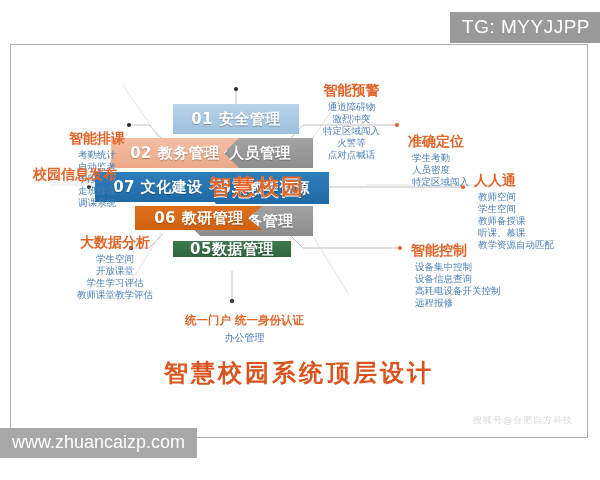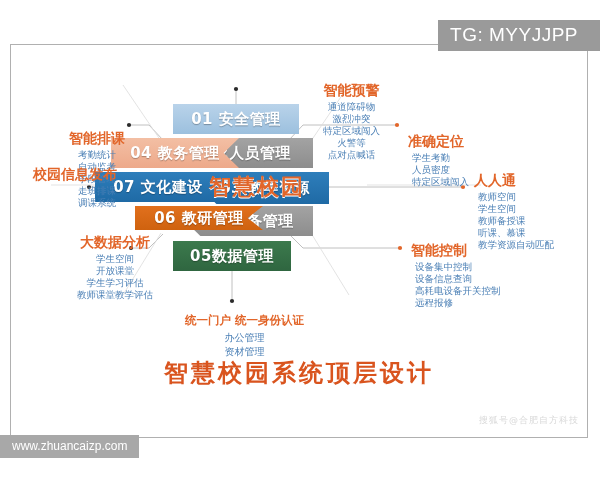--- a/index.html
+++ b/index.html
@@ -6,29 +6,28 @@
   body{
     width:600px;height:480px;position:relative;overflow:hidden;
     background:#ffffff;
     font-family:"DejaVu Sans","Liberation Sans",sans-serif;
   }
   
   #tg-badge{
     position:absolute;right:0;top:12px;
     background:#9a9a9a;color:#ffffff;
     font-size:19px;letter-spacing:.5px;
-    padding:4px 22px 5px 12px;
+    padding:4px 10px 5px 12px;
     font-family:"Liberation Sans",sans-serif;
     z-index:40;
-    margin-top:8px;
   }
   #url-badge{
     position:absolute;left:0;bottom:22px;
     background:#a8a8a8;color:#ffffff;
-    font-size:12px;padding:4px 12px 5px 12px;
+    font-size:18px;padding:4px 12px 5px 12px;
     font-family:"Liberation Sans",sans-serif;
     z-index:40;
   }
   
   #frame{
     position:absolute;left:10px;top:44px;width:578px;height:394px;
     border:1px solid #b0b0b0;background:#fff;box-sizing:border-box;
     overflow:hidden;
   }
   #stage{position:absolute;inset:0;}
@@ -55,21 +54,21 @@
   .blk span{position:relative;z-index:2;}
 
   #b01{left:162px;top:59px;width:126px;height:30px;font-size:15px;}
   #b01 .face{background:linear-gradient(180deg,#b9d3ea 0%,#9cc0de 100%);}
   #b02{left:174px;top:93px;width:128px;height:30px;font-size:15px;}
   #b02 .face{background:linear-gradient(180deg,#a3a3a3 0%,#8d8d8d 100%);}
   #b03{left:190px;top:127px;width:128px;height:32px;font-size:15px;}
   #b03 .face{background:linear-gradient(180deg,#2e7ebb 0%,#1f6aa5 100%);}
   #b04{left:174px;top:161px;width:128px;height:30px;font-size:15px;}
   #b04 .face{background:linear-gradient(180deg,#a3a3a3 0%,#8d8d8d 100%);}
-  #b05{left:162px;top:196px;width:118px;height:30px;font-size:15px;}
+  #b05{left:162px;top:196px;width:118px;height:16px;font-size:15px;}
   #b05 .face{background:linear-gradient(180deg,#3c7a4d 0%,#2f6640 100%);}
   #b06{left:100px;top:161px;width:128px;height:24px;font-size:15px;margin-left:24px;}
   #b06 .face{background:linear-gradient(180deg,#e1701d 0%,#cf620f 100%);}
   #b07{left:84px;top:127px;width:126px;height:30px;font-size:15px;}
   #b07 .face{background:linear-gradient(180deg,#2e7ebb 0%,#1f6aa5 100%);}
   #b08{left:100px;top:93px;width:128px;height:30px;font-size:15px;}
   #b08 .face{background:linear-gradient(180deg,#f3bfa4 0%,#eda98a 100%);color:#fff;}
 
   #hub{
     position:absolute;left:186px;top:122px;width:120px;height:40px;
@@ -103,21 +102,21 @@
   #a-portal .hd{font-size:11.5px;}
   #a-portal li{color:#4a7fb5;line-height:14px;font-size:10px;}
 
   
   #big-title{
     position:absolute;left:0;right:0;top:312px;text-align:center;
     font-size:24px;font-weight:bold;color:#d9541e;letter-spacing:3px;
     z-index:9;font-family:"DejaVu Sans","Liberation Sans",sans-serif;
   }
   #wm{
-    position:absolute;right:8px;bottom:10px;
+    position:absolute;right:14px;bottom:10px;
     font-size:9px;color:#d9d9d9;letter-spacing:1px;z-index:9;margin-left:29px;
   }
 </style>
 </head>
 <body>
 
 <div id="tg-badge">TG: MYYJJPP</div>
 
 <div id="frame">
   <div id="stage">
@@ -194,21 +193,21 @@
           <span>06 教研管理</span>
         </div>
     </div>
     <div class="blk" id="b07">
       <div class="face notch-r">
           <span>07 文化建设</span>
         </div>
     </div>
     <div class="blk" id="b08">
       <div class="face notch-r">
-          <span>04 教务管理</span>
+          <span>02 教务管理</span>
         </div>
     </div>
 
     <div id="hub">智慧校园</div>
 
     <div class="ann c" id="a-alarm">
       <div class="hd">智能预警</div>
       <ul>
         <li>通道障碍物</li>
         <li>激烈冲突</li>
@@ -240,21 +239,20 @@
         <li>开放课堂</li>
         <li>学生学习评估</li>
         <li>教师课堂教学评估</li>
       </ul>
     </div>
 
     <div class="ann c" id="a-portal">
       <div class="hd">统一门户 统一身份认证</div>
       <ul>
         <li>办公管理</li>
-        <li>资材管理</li>
       </ul>
     </div>
 
     <div class="ann l" id="a-locate">
       <div class="hd">准确定位</div>
       <ul>
         <li>学生考勤</li>
         <li>人员密度</li>
         <li>特定区域闯入</li>
       </ul>

